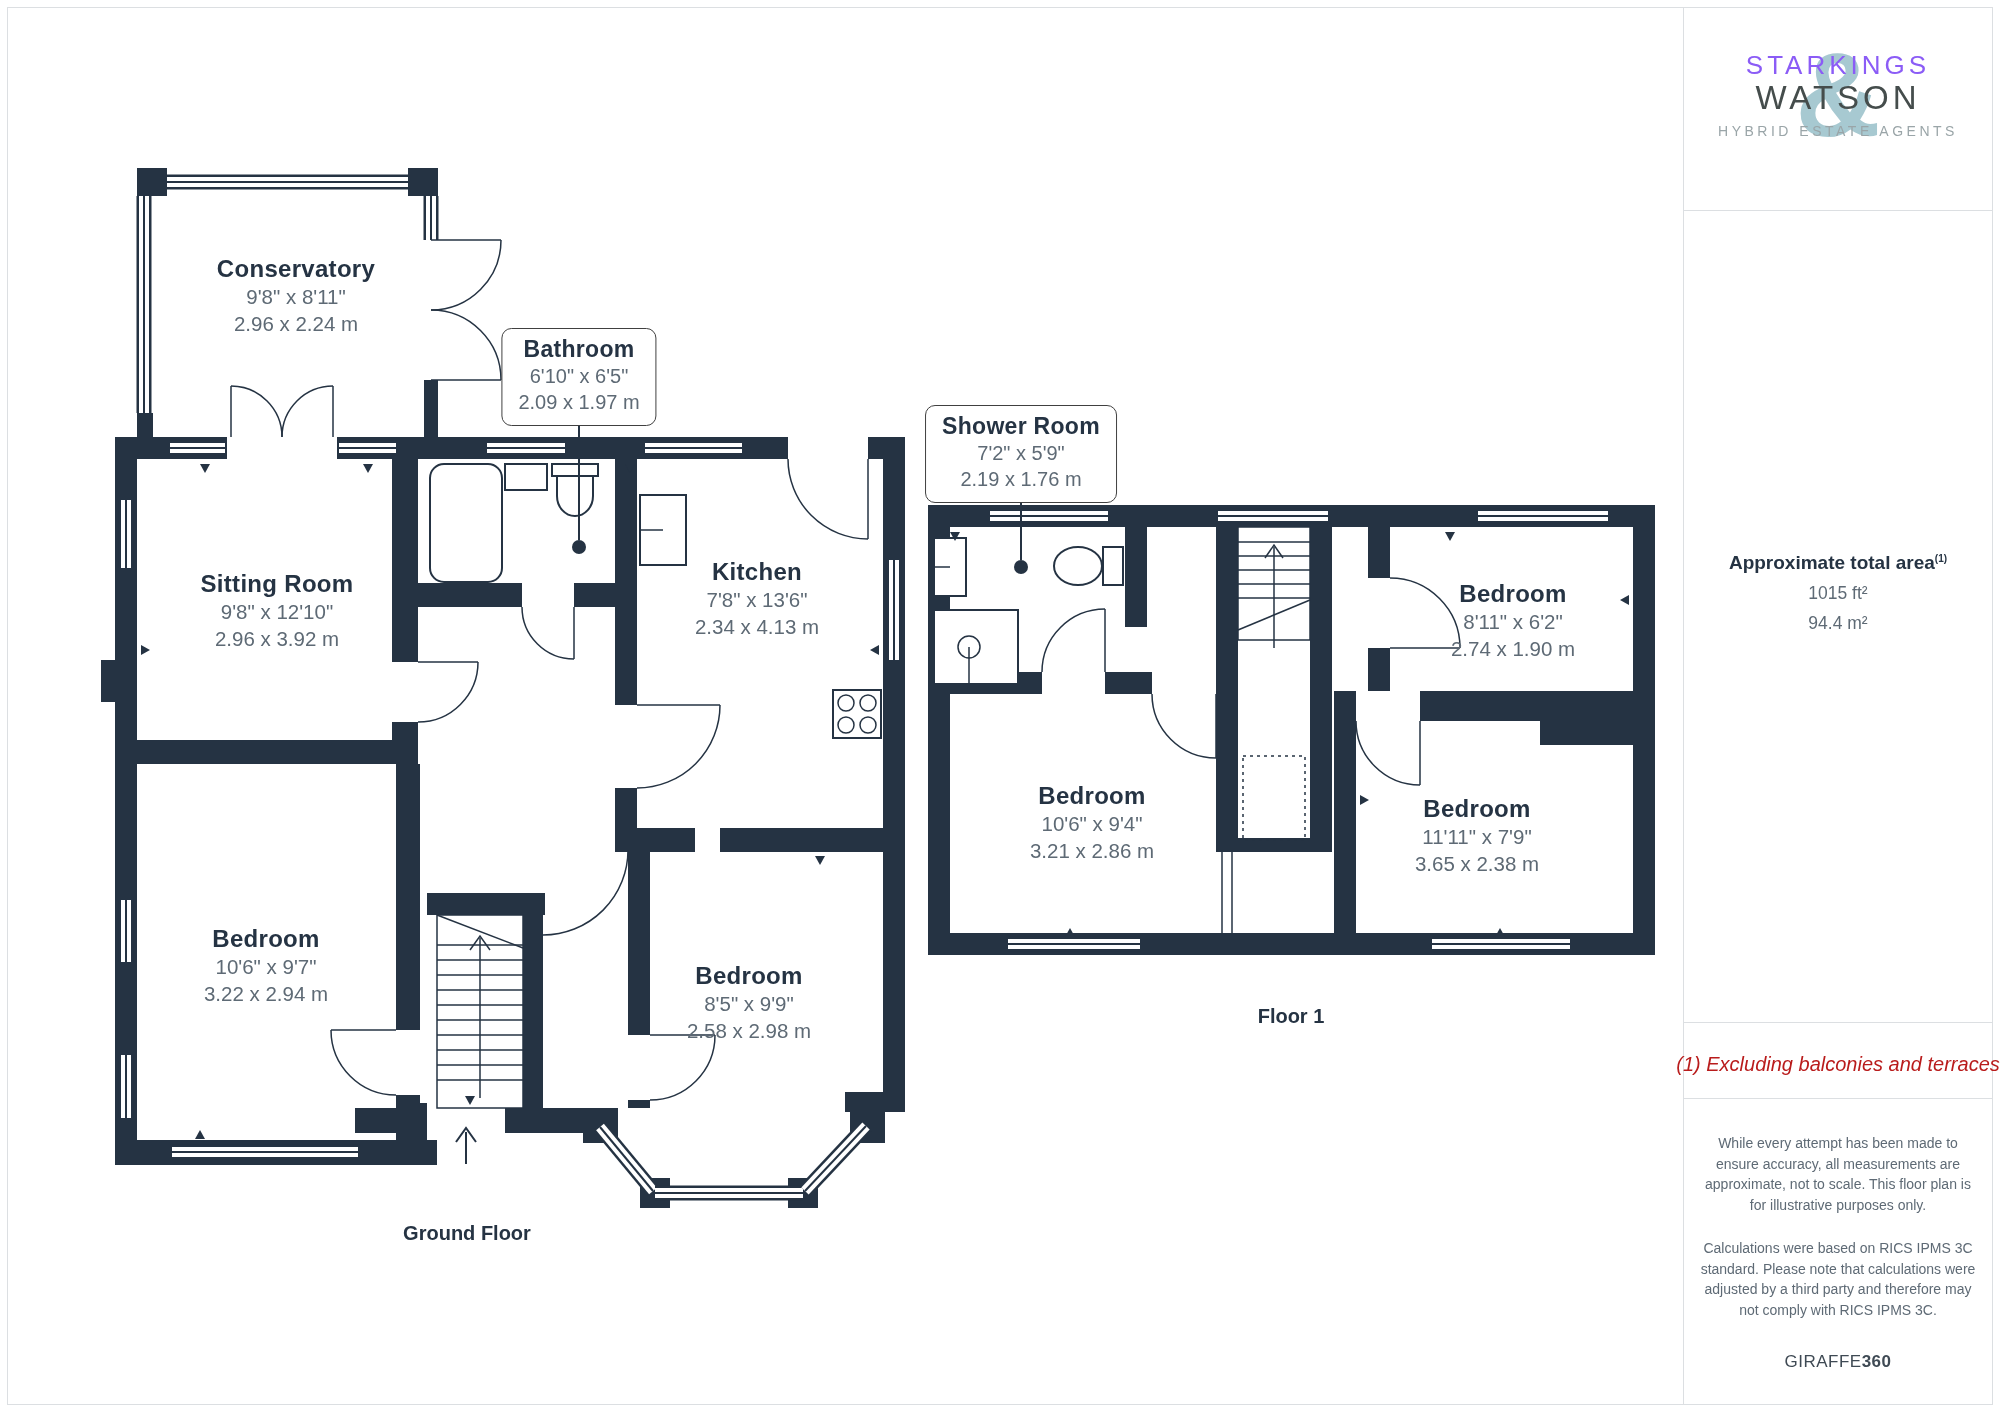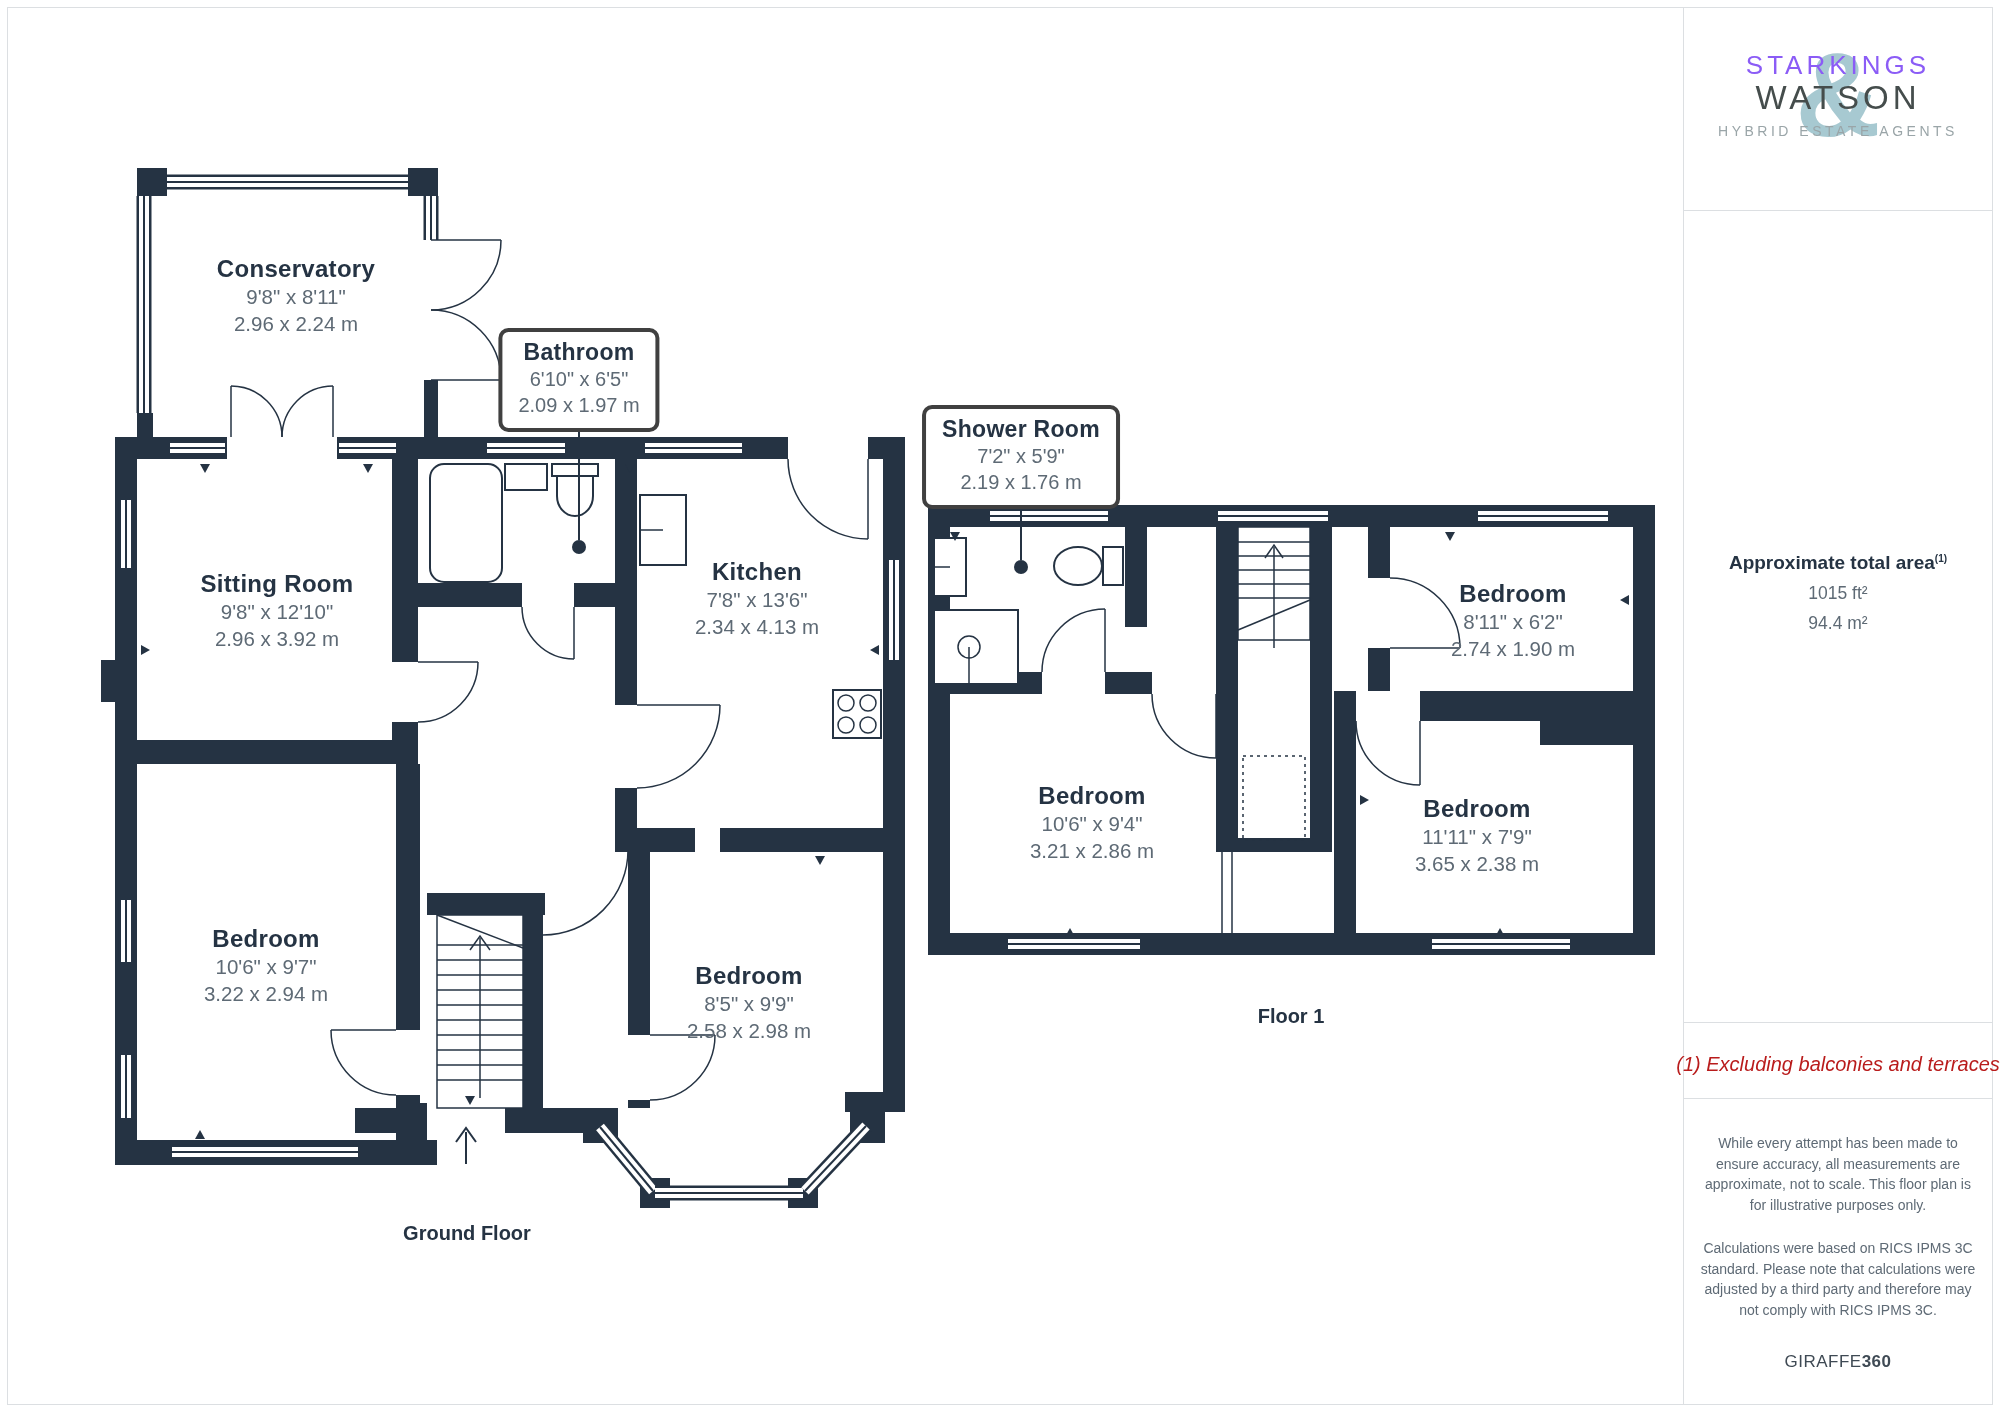--- a/index.html
+++ b/index.html
@@ -22,21 +22,21 @@
 
   
   .line{position:absolute;background:#dcdfe2;}
 
   
   .room-label{position:absolute;transform:translateX(-50%);text-align:center;white-space:nowrap;}
   .room-name{font-size:24px;font-weight:700;color:#253343;letter-spacing:.3px;}
   .room-dim{font-size:20.5px;color:#5e6a75;line-height:1.32;}
   .callout{
     position:absolute;transform:translateX(-50%);text-align:center;white-space:nowrap;
-    background:#ffffff;border:4px solid #404040;border-radius:10px;padding:7px 16px 9px 16px;z-index:5;
+    background:#ffffff;border:1px solid #404040;border-radius:10px;padding:7px 16px 9px 16px;z-index:5;
   }
   .callout .room-name{font-size:23px;}
   .callout .room-dim{font-size:20px;}
   .floor-label{position:absolute;transform:translateX(-50%);font-size:20px;font-weight:700;color:#253343;white-space:nowrap;}
 
   
   .logo-wrap{position:absolute;left:1838px;top:50px;transform:translateX(-50%);width:280px;text-align:center;}
   .logo-amp{
     position:absolute;left:50%;top:-14px;transform:translateX(-50%);
     font-size:118px;font-weight:700;color:#a7c9d1;z-index:0;line-height:1;

